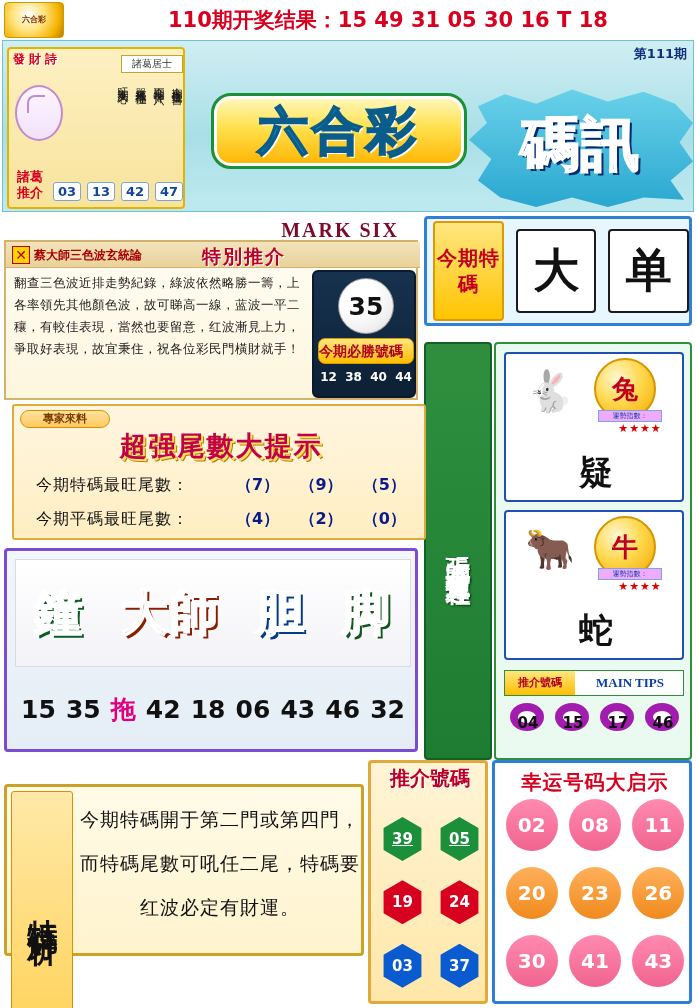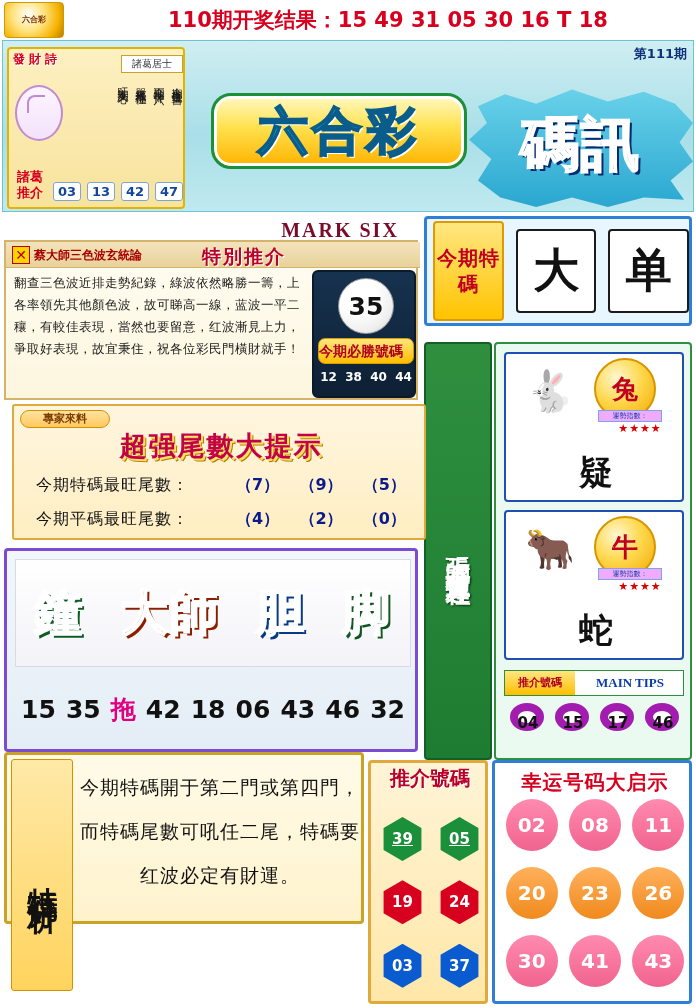--- a/index.html
+++ b/index.html
@@ -317,21 +317,21 @@
   .w4 { color:#2f8f3f; text-shadow:3px 3px 0 #11551f; }
   .zhong-nums {
     position:absolute; left:8px; top:128px; width:396px; height:60px;
     display:flex; align-items:center; justify-content:space-between; padding:0 6px;
   }
   .zn { font-size:25px; font-weight:bold; color:#111; }
   .zn.pink { color:#e0007f; }
 
   
   .bottom-left {
-    position:absolute; left:4px; top:752px; width:360px; height:172px;
+    position:absolute; left:4px; top:784px; width:360px; height:172px;
     background:linear-gradient(180deg,#fffbe8,#fff3cd);
     border:3px solid #c9a227; border-radius:4px;
   }
   .bl-left {
     position:absolute; left:4px; top:4px; width:62px; height:232px;
     background:linear-gradient(180deg,#ffe9a8,#ffd45e);
     border:1px solid #d79100; border-radius:3px;
     writing-mode:vertical-rl; text-orientation:upright;
     font-size:30px; font-weight:bold; color:#111; letter-spacing:6px;
     display:flex; align-items:center; justify-content:center;

